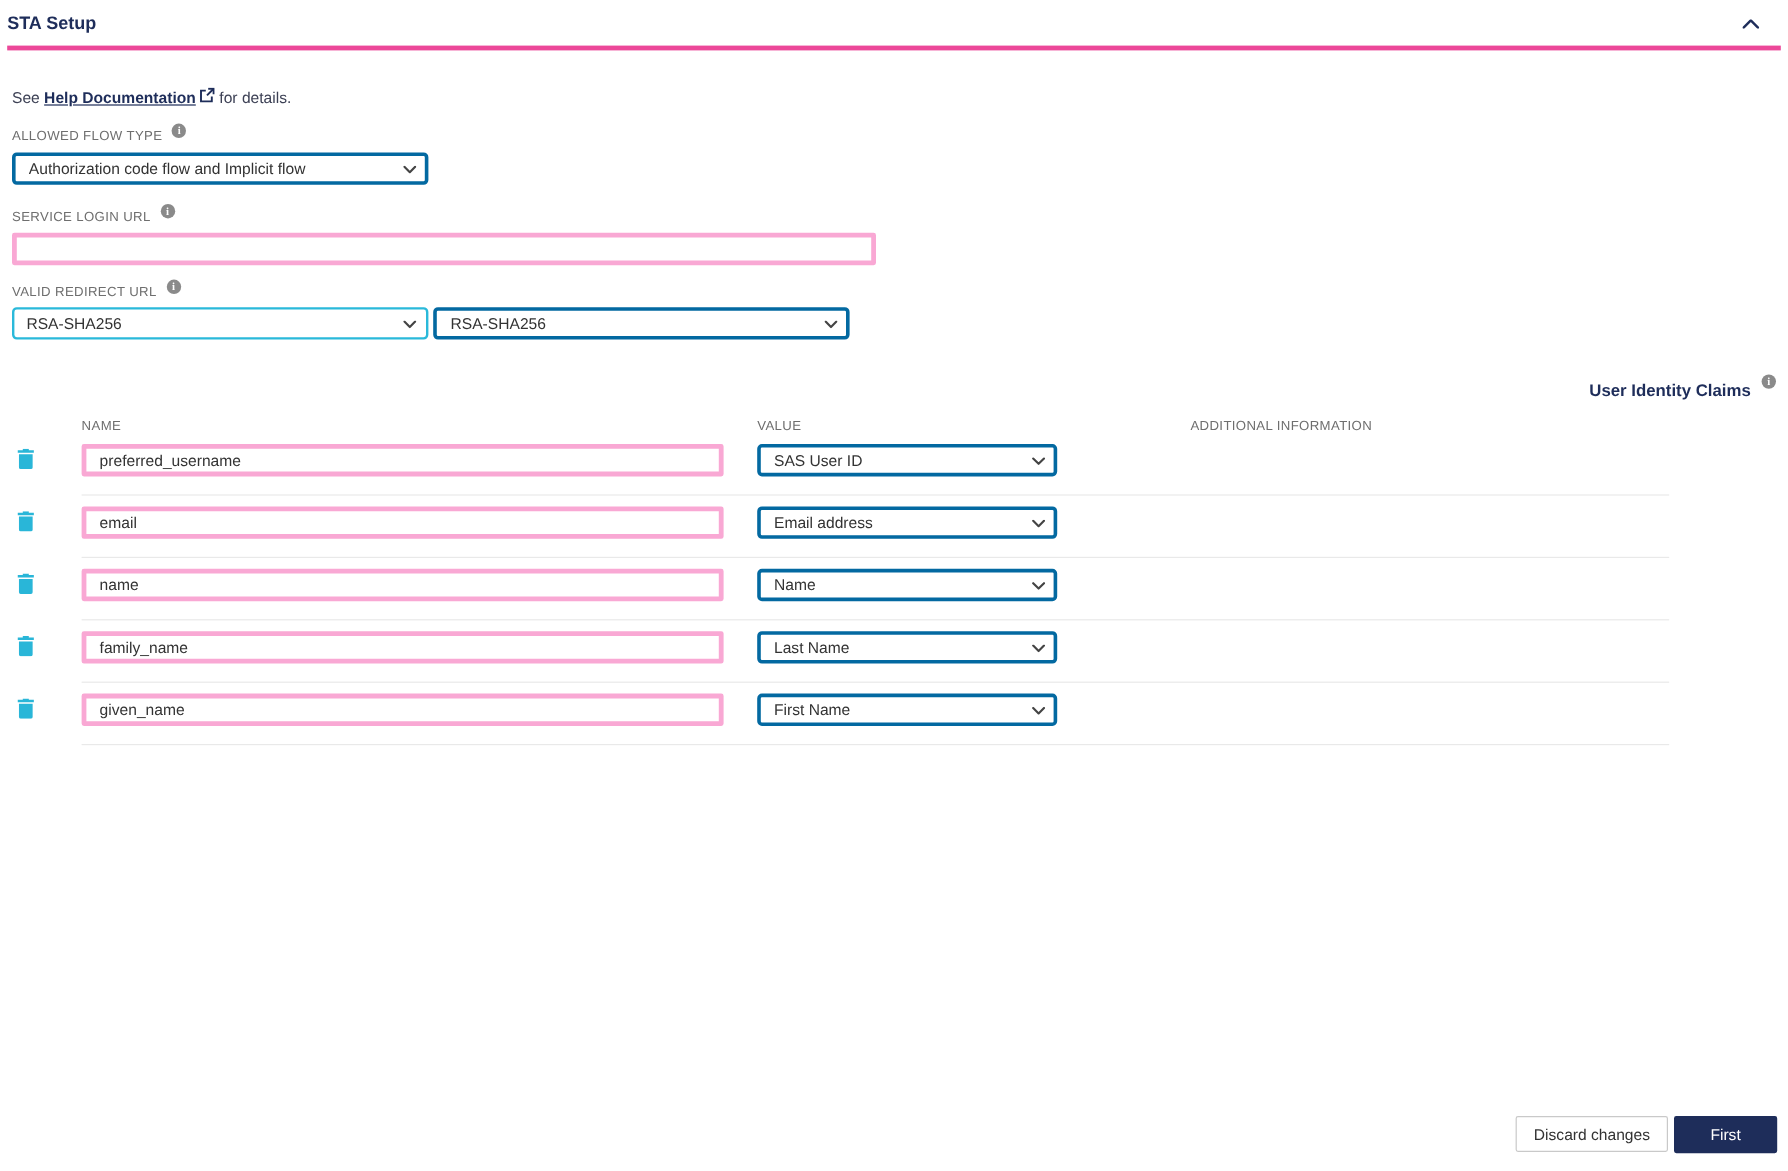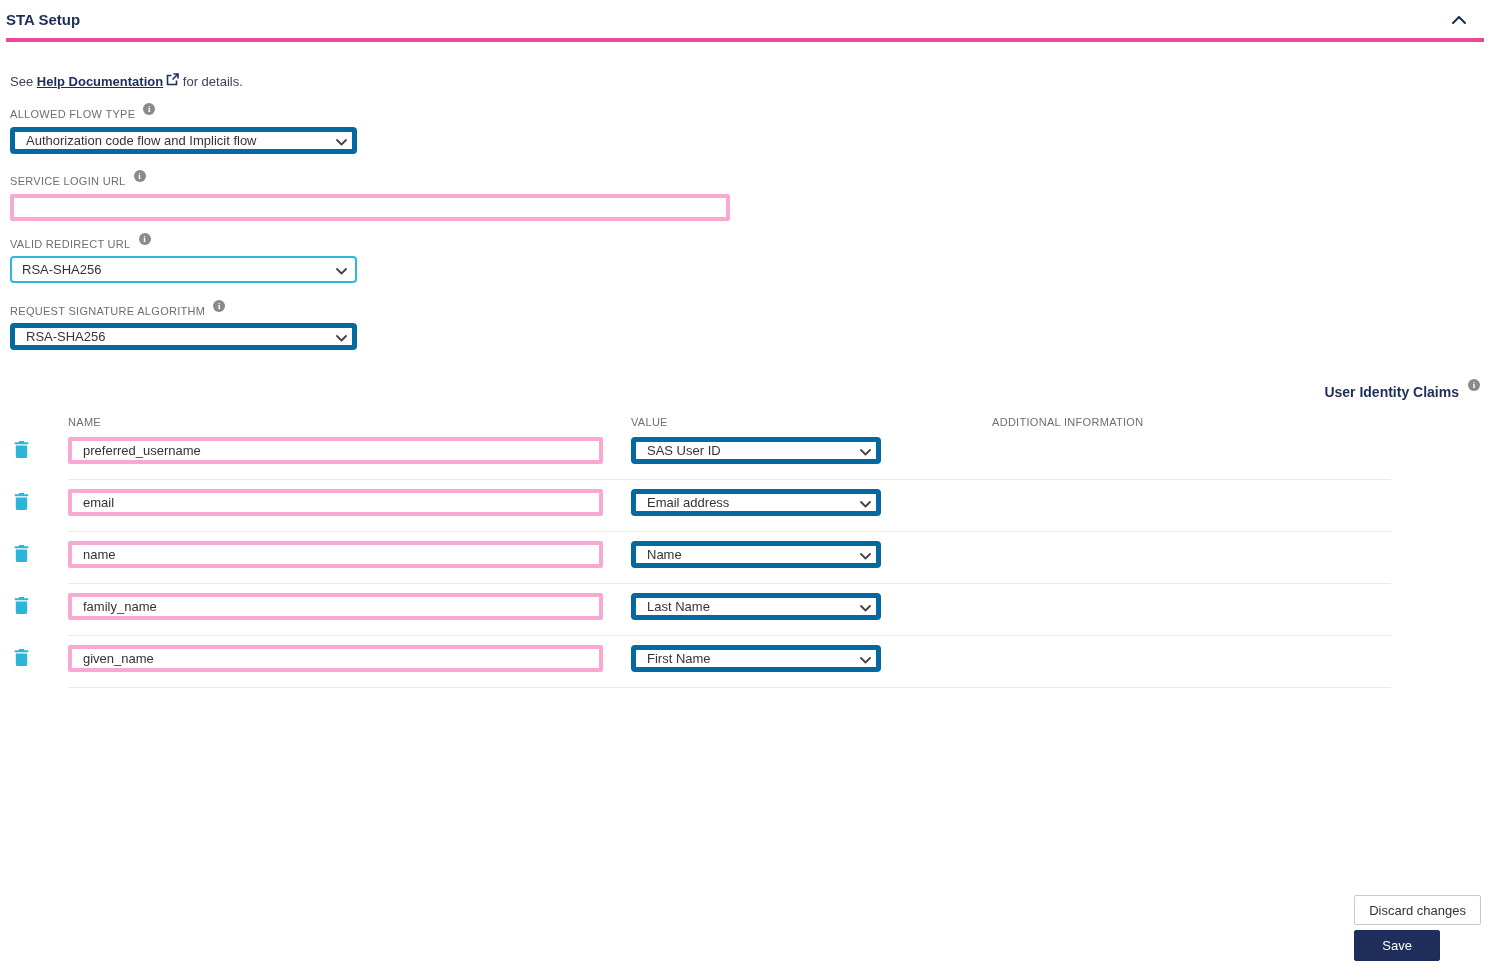--- a/index.html
+++ b/index.html
@@ -20,21 +20,21 @@
 
   .label-row { display: flex; align-items: flex-start; gap: 8px; }
   .field-label { font-size: 11px; color: #6e6e6e; letter-spacing: .3px; line-height: 13px; }
   .info-icon { width: 12px; height: 12px; border-radius: 50%; background: #8a8a8a; color: #fff;
                font-size: 9px; font-weight: bold; line-height: 12px; text-align: center;
                display: inline-block; transform: translateY(-5px); cursor: pointer; font-family: "Liberation Serif", serif; }
   .info-icon::after { content: "i"; }
 
   .select-wrap { position: relative; display: inline-block; }
   select { appearance: none; -webkit-appearance: none; width: 100%; height: 27px;
-           border: 5px solid #0369a1; border-radius: 4px; background: #fff; color: #333;
+           border: 3px solid #0369a1; border-radius: 4px; background: #fff; color: #333;
            font-size: 13px; font-family: "Liberation Sans", sans-serif; padding: 0 26px 0 11px; cursor: pointer; }
   .select-wrap .sel-chev { position: absolute; right: 10px; top: 50%; transform: translateY(-50%); pointer-events: none; }
   .select-wrap.focused select { border: 2px solid #2ab9da; padding-left: 10px; }
 
   input[type="text"] { height: 27px; border: 4px solid #f9a8d4; border-radius: 2px; font-size: 13px;
            font-family: "Liberation Sans", sans-serif; color: #333; padding: 0 11px; background: #fff; }
   .url-input { width: 720px; margin-top: 6px; }
 
   .w347 { width: 347px; }
   .mt6 { margin-top: 6px; }
@@ -64,21 +64,21 @@
   .claim-row { height: 27px; margin: 9px 0 15px; }
   .claim-row input { width: 535px; }
   .claim-row .select-wrap { width: 250px; }
   .row-divider { height: 1px; background: #e9e9e9; margin-left: 58px; width: 1323px; }
 
   .icon-btn { background: none; border: none; cursor: pointer; padding: 0 0 0 4px; display: flex; align-items: center; }
 
   .add-row { margin-top: 14px; height: 20px; }
   .add-claim-link { font-size: 13px; font-weight: bold; color: #1e2d5a; text-decoration: underline; cursor: pointer; }
 
-  .footer { position: absolute; right: 9px; bottom: 15px; display: flex; gap: 5px; flex-direction: column; }
+  .footer { position: absolute; right: 9px; bottom: 15px; display: flex; gap: 5px; }
   .btn-secondary { background: #fff; border: 1px solid #c9c9c9; border-radius: 2px; color: #333;
                    font-size: 13px; font-family: "Liberation Sans", sans-serif; padding: 0 14px; height: 30px; cursor: pointer; }
   .btn-primary { background: #1e2d5a; border: 1px solid #1e2d5a; border-radius: 2px; color: #fff;
                  font-size: 13px; font-family: "Liberation Sans", sans-serif; width: 86px; height: 31px; cursor: pointer; }
 </style>
 </head>
 <body>
 
 <div>
 
@@ -145,24 +145,20 @@
         <option>RSA-SHA256</option>
       </select>
       <span class="sel-chev">
         <svg width="11" height="7" viewBox="0 0 11 7">
             <polyline points="1,1 5.5,5.5 10,1" fill="none" stroke="#444" stroke-width="1.8" stroke-linecap="round" stroke-linejoin="round"></polyline>
           </svg>
       </span>
     </div>
 
     
-    <div class="label-row lbl-request">
-      <span class="field-label">REQUEST SIGNATURE ALGORITHM</span>
-      <span class="info-icon"></span>
-    </div>
     <div class="select-wrap w347 mt5">
       <select>
         <option>RSA-SHA256</option>
       </select>
       <span class="sel-chev">
         <svg width="11" height="7" viewBox="0 0 11 7">
             <polyline points="1,1 5.5,5.5 10,1" fill="none" stroke="#444" stroke-width="1.8" stroke-linecap="round" stroke-linejoin="round"></polyline>
           </svg>
       </span>
     </div>
@@ -274,16 +270,16 @@
       <div></div>
     </div>
     <div class="row-divider"></div>
 
     
 
   </div>
 
   <div class="footer">
     <button class="btn-secondary">Discard changes</button>
-    <button class="btn-primary">Save</button>
+    <button class="btn-primary">First</button>
   </div>
 
 </div>
 
 </body></html>

